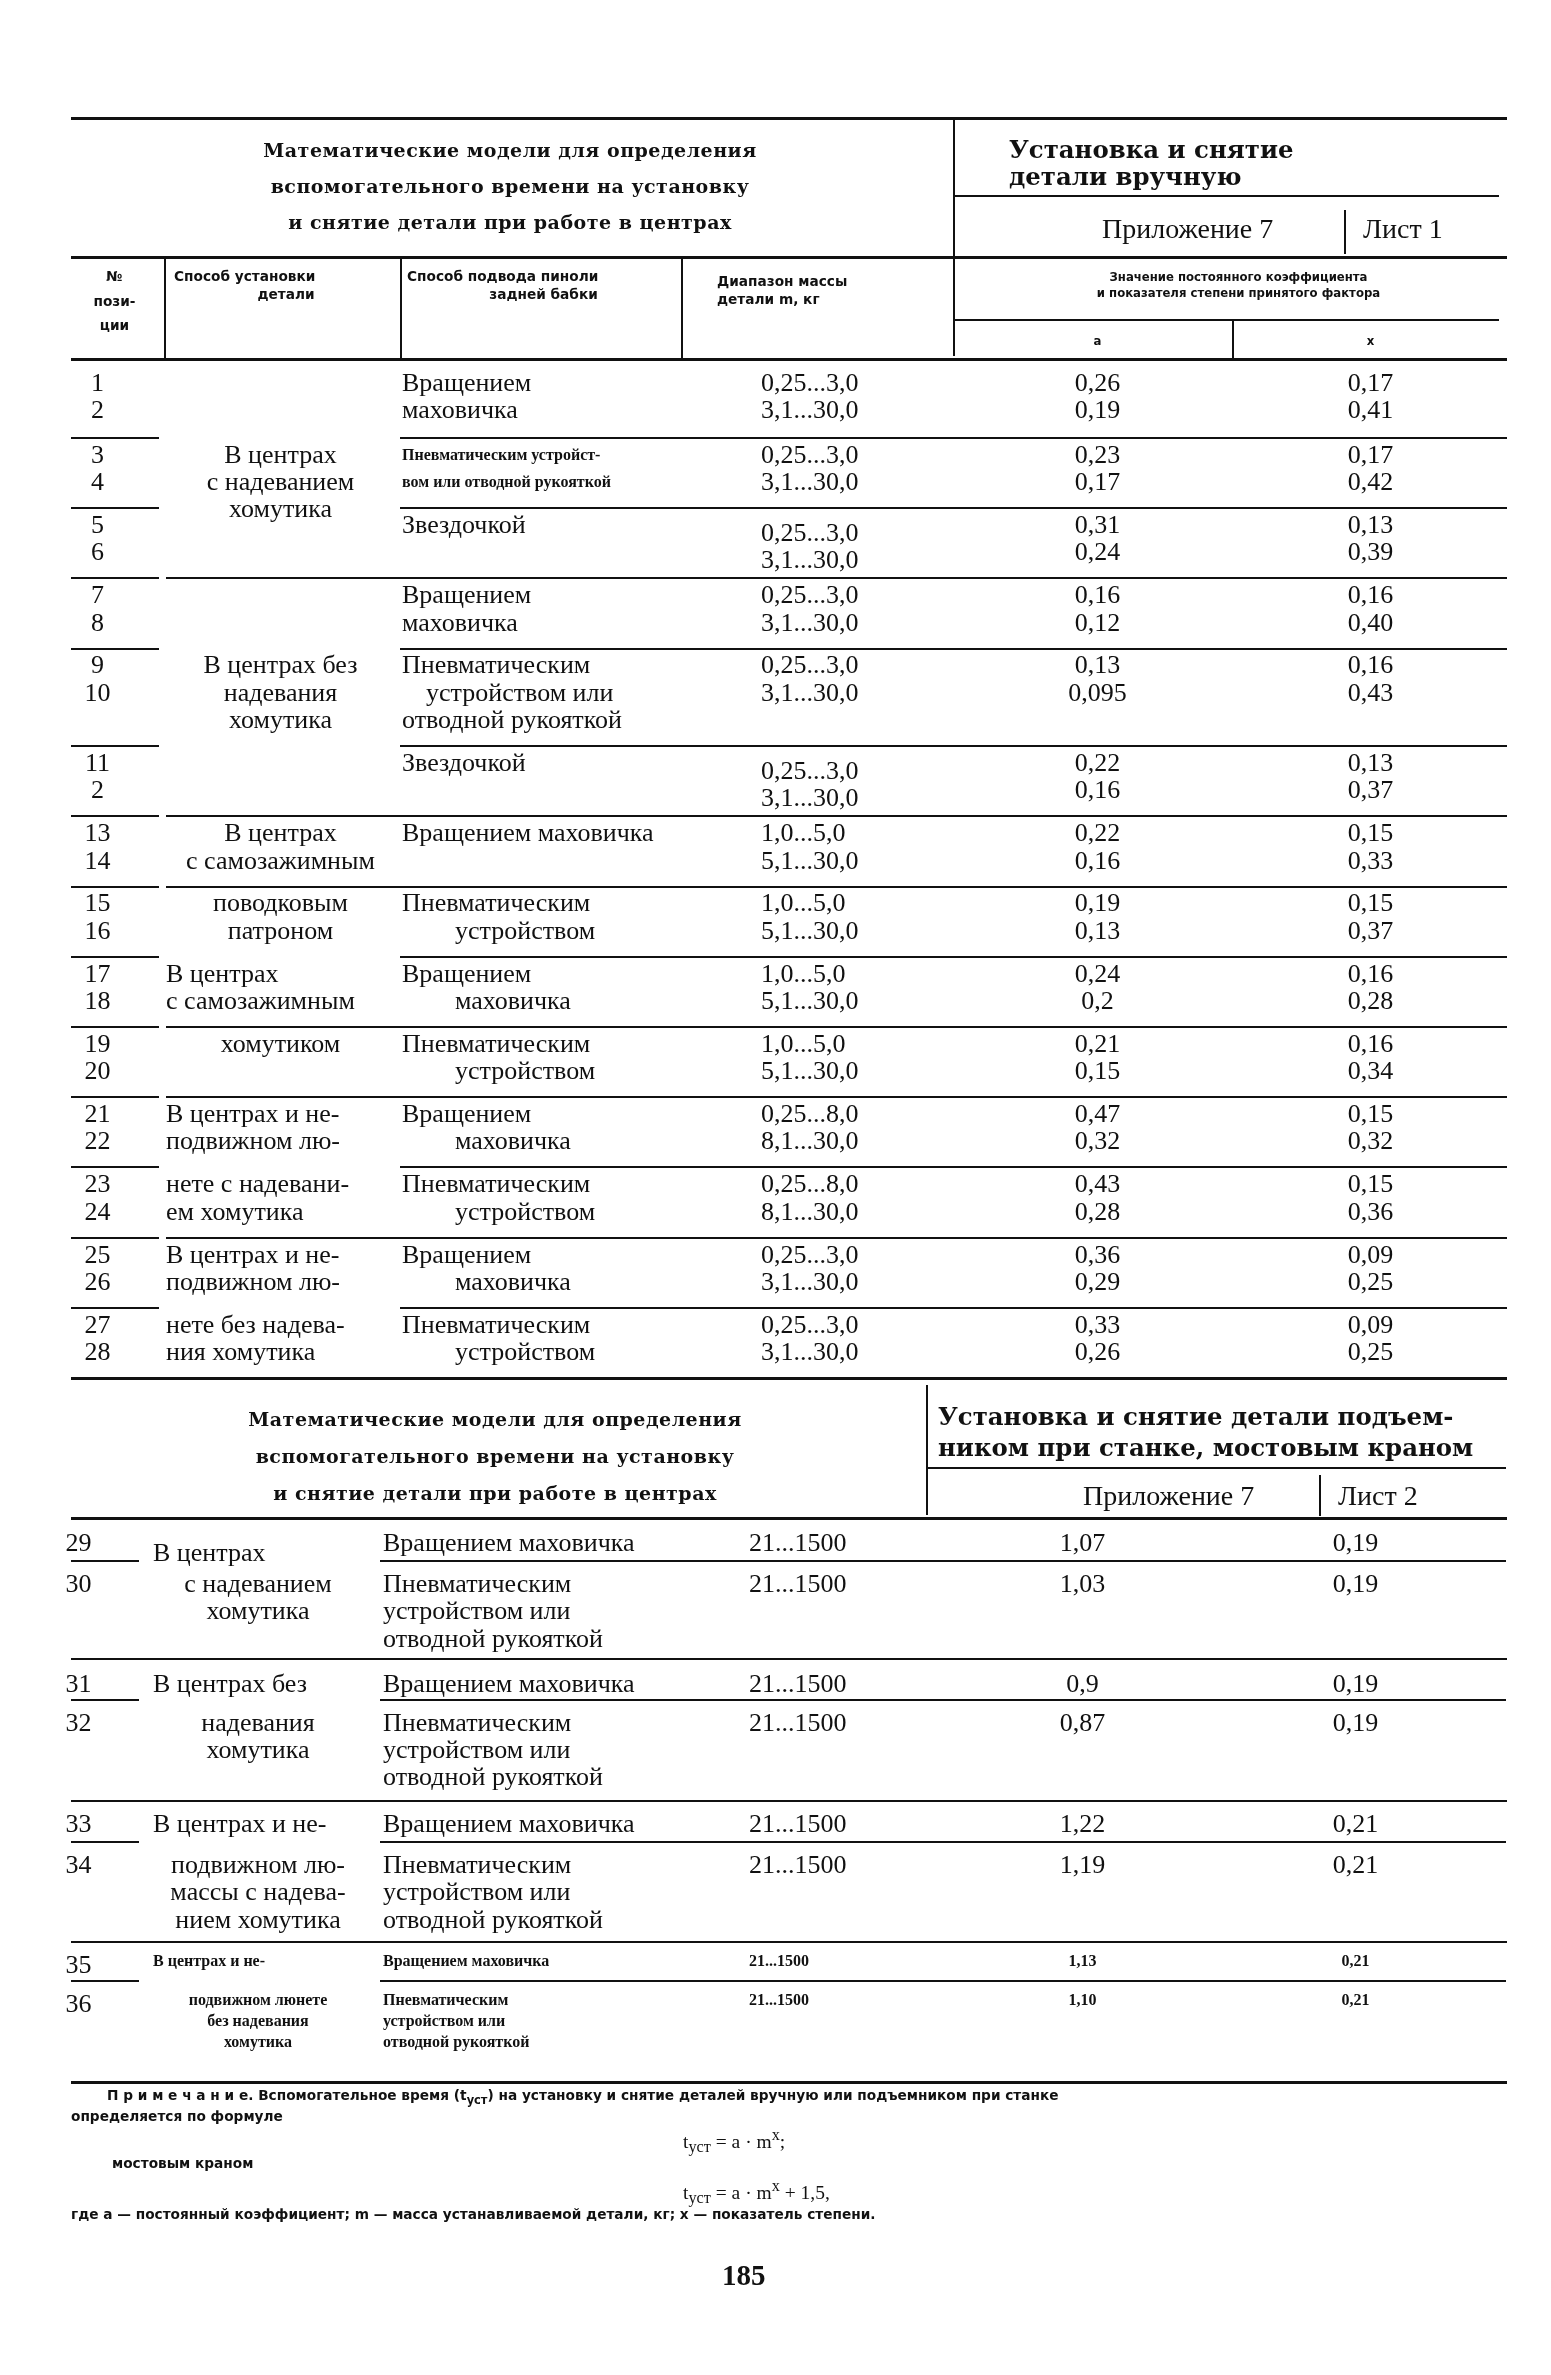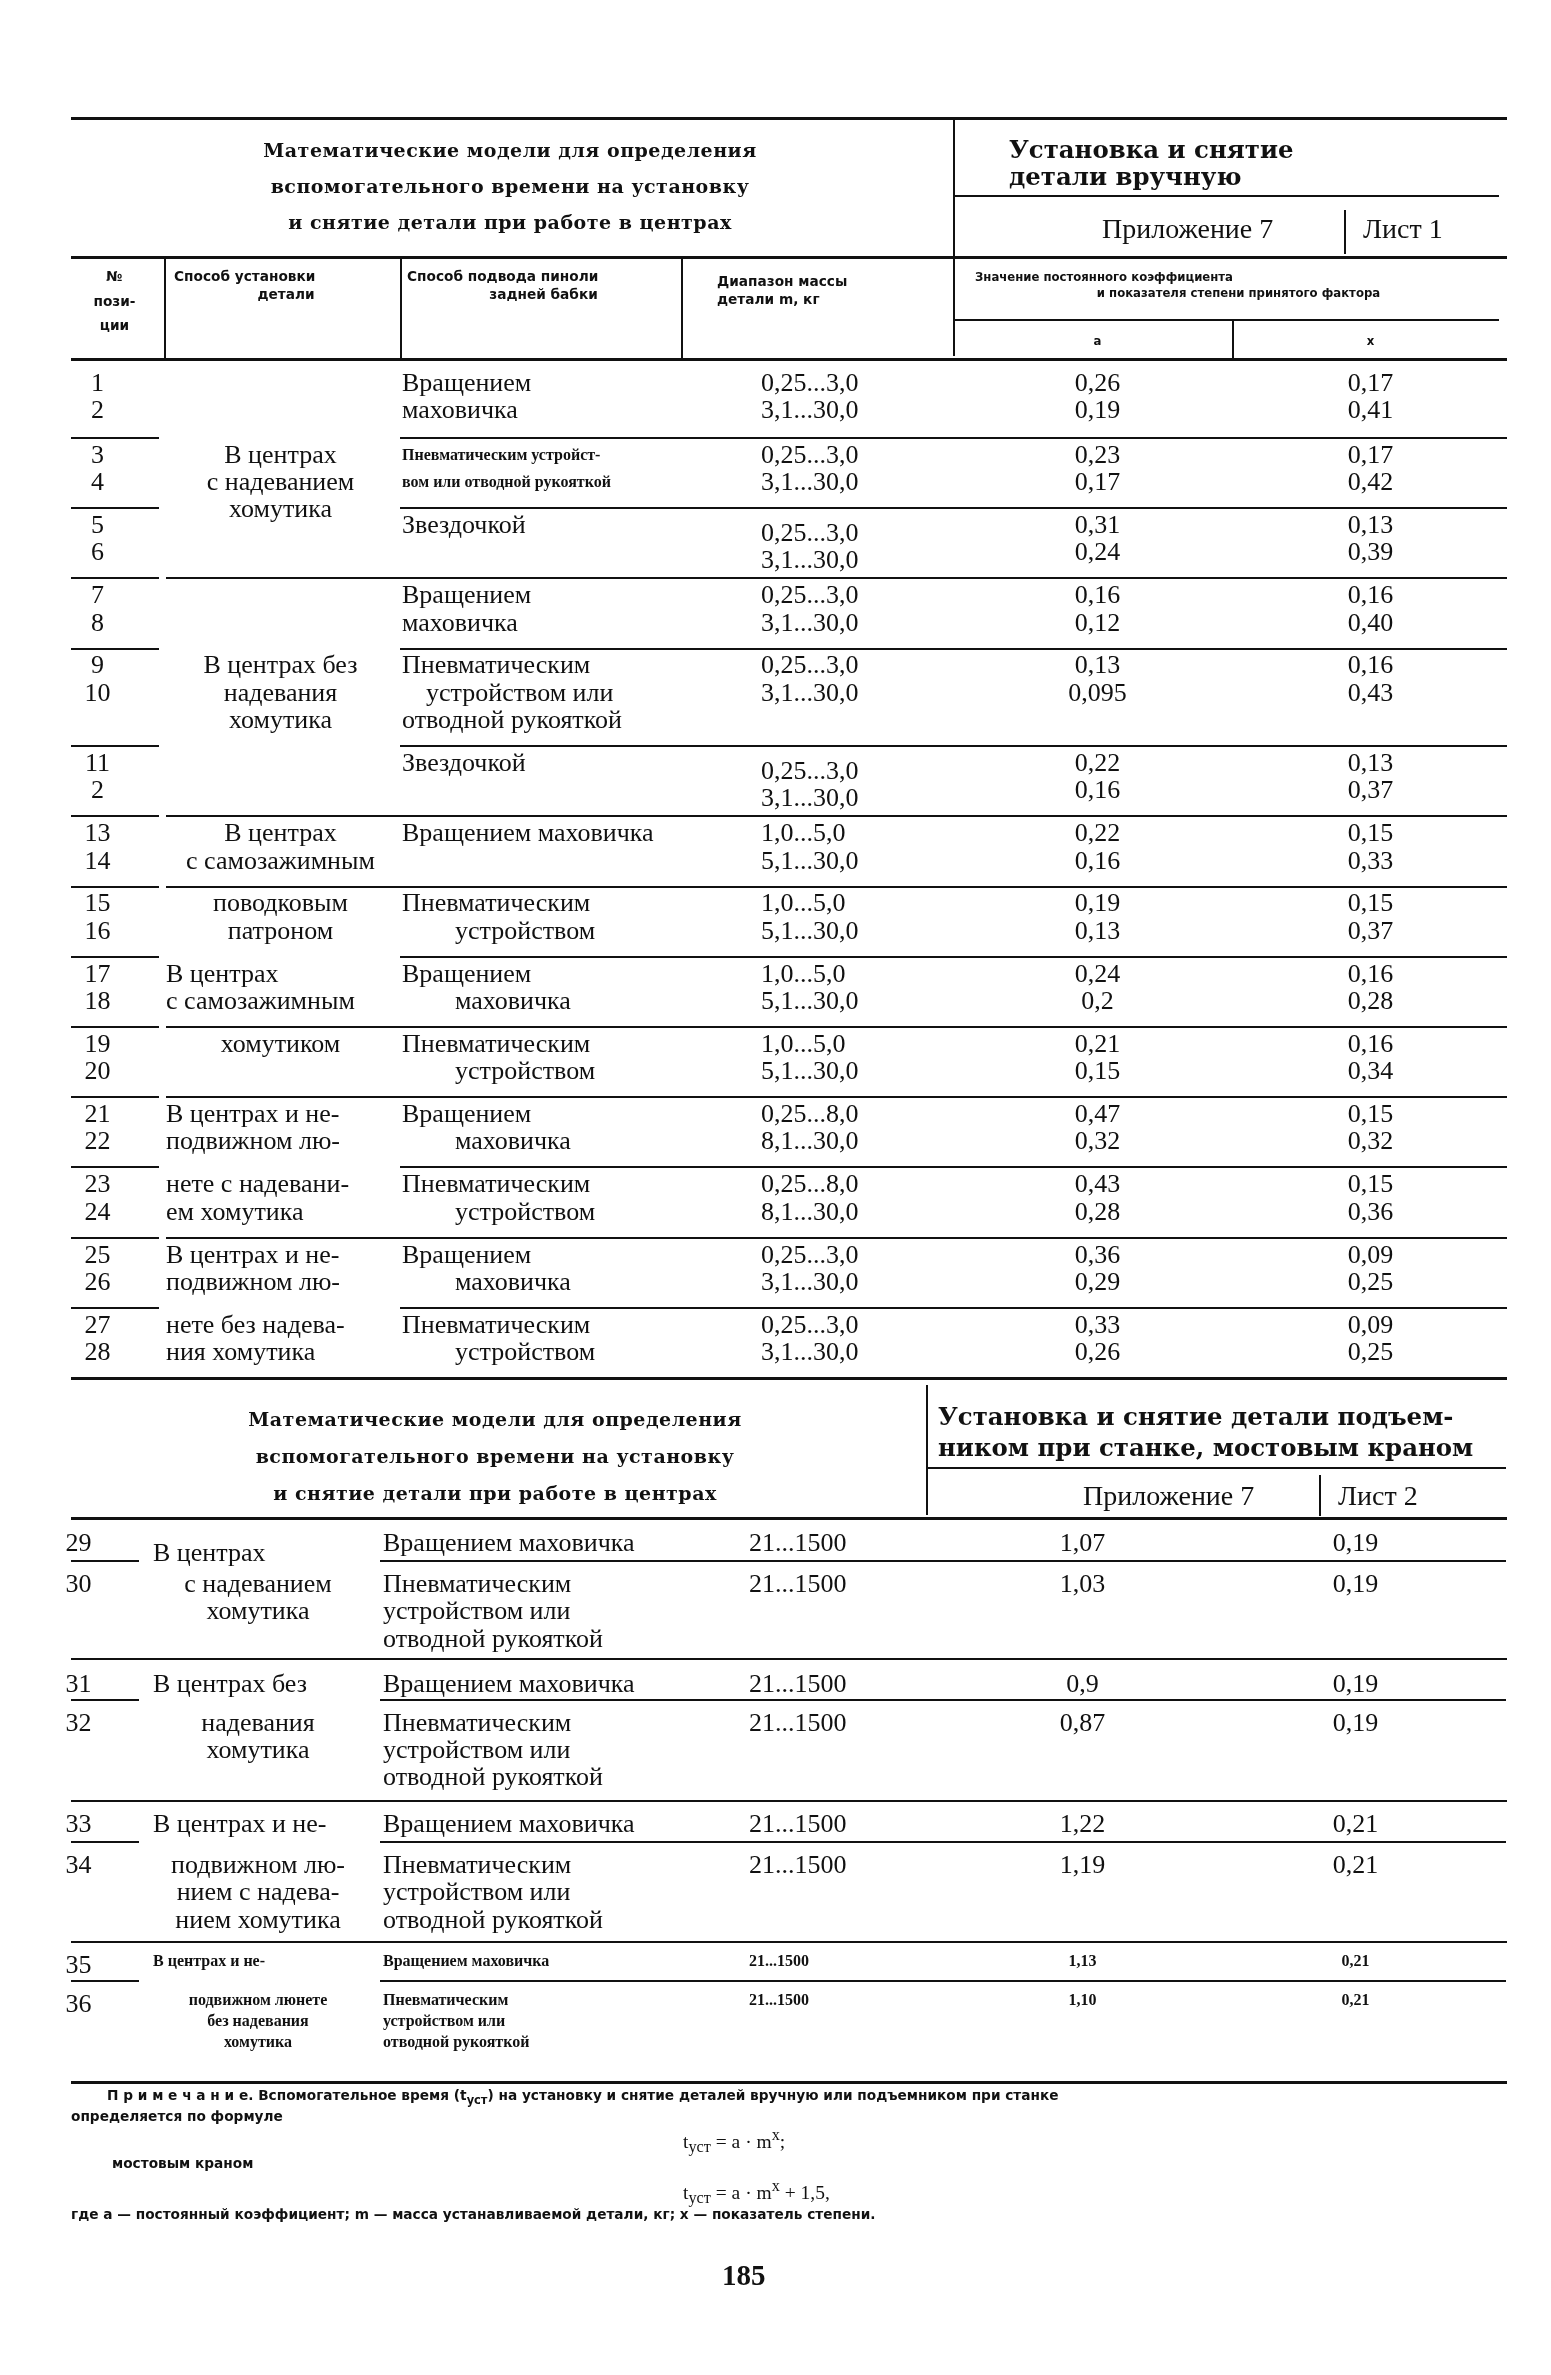--- a/index.html
+++ b/index.html
@@ -43,21 +43,21 @@
     <div class="vl" style="left: 681px; top: 256px; height: 105px;"></div>
     <div class="abs colhead" style="left: 68px; top: 268px; width: 93px; text-align: center;">№</div>
     <div class="abs colhead" style="left: 68px; top: 293px; width: 93px; text-align: center;">пози-</div>
     <div class="abs colhead" style="left: 68px; top: 317px; width: 93px; text-align: center;">ции</div>
     <div class="abs colhead" style="left: 174px; top: 268px; width: 224px; text-align: left;">Способ установки</div>
     <div class="abs colhead" style="left: 174px; top: 286px; width: 224px; text-align: center;">детали</div>
     <div class="abs colhead" style="left: 407px; top: 268px; width: 273px; text-align: left;">Способ подвода пиноли</div>
     <div class="abs colhead" style="left: 407px; top: 286px; width: 273px; text-align: center;">задней бабки</div>
     <div class="abs colhead" style="left: 717px; top: 273px; width: 234px;">Диапазон массы</div>
     <div class="abs colhead" style="left: 717px; top: 291px; width: 234px;">детали m, кг</div>
-    <div class="abs small" style="left: 975px; top: 271px; width: 527px; ">Значение постоянного коэффициента</div>
+    <div class="abs small" style="left: 975px; top: 271px; width: 527px; text-align: center;">Значение постоянного коэффициента</div>
     <div class="abs small" style="left: 975px; top: 287px; width: 527px; text-align: center;">и показателя степени принятого фактора</div>
     <div class="hl thin" style="left: 953px; top: 319px; width: 546px;"></div>
     <div class="vl" style="left: 1232px; top: 319px; height: 42px;"></div>
     <div class="abs small" style="left: 961px; top: 335px; width: 273px; text-align: center;">a</div>
     <div class="abs small" style="left: 1234px; top: 335px; width: 273px; text-align: center;">x</div>
     <div class="hl" style="left: 71px; top: 358px; width: 1436px;"></div>
     <div class="abs num" style="left: 68px; top: 369px; width: 59px; text-align: center;">1</div>
     <div class="abs num" style="left: 68px; top: 396px; width: 59px; text-align: center;">2</div>
     <div class="abs cell" style="left: 402px; top: 369px; width: 293px;">Вращением</div>
     <div class="abs cell" style="left: 402px; top: 396px; width: 293px;">маховичка</div>
@@ -301,21 +301,21 @@
     <div class="abs num" style="left: 49px; top: 1810px; width: 59px; text-align: center;">33</div>
     <div class="abs cell" style="left: 153px; top: 1810px; width: 224px; text-align: left;">В центрах и не-</div>
     <div class="abs cell" style="left: 383px; top: 1810px; width: 312px;">Вращением маховичка</div>
     <div class="abs cell" style="left: 749px; top: 1810px; width: 176px;">21...1500</div>
     <div class="abs cell" style="left: 1024px; top: 1810px; width: 117px; text-align: center;">1,22</div>
     <div class="abs cell" style="left: 1297px; top: 1810px; width: 117px; text-align: center;">0,21</div>
     <div class="hl thin" style="left: 71px; top: 1841px; width: 68px;"></div>
     <div class="hl thin" style="left: 380px; top: 1841px; width: 1126px;"></div>
     <div class="abs num" style="left: 49px; top: 1851px; width: 59px; text-align: center;">34</div>
     <div class="abs cell" style="left: 146px; top: 1851px; width: 224px; text-align: center;">подвижном лю-</div>
-    <div class="abs cell" style="left: 146px; top: 1878px; width: 224px; text-align: center;">нием с надева-</div>
+    <div class="abs cell" style="left: 146px; top: 1878px; width: 224px; text-align: center;">массы с надева-</div>
     <div class="abs cell" style="left: 146px; top: 1906px; width: 224px; text-align: center;">нием хомутика</div>
     <div class="abs cell" style="left: 383px; top: 1851px; width: 312px;">Пневматическим</div>
     <div class="abs cell" style="left: 383px; top: 1878px; width: 312px;">устройством или</div>
     <div class="abs cell" style="left: 383px; top: 1906px; width: 312px;">отводной рукояткой</div>
     <div class="abs cell" style="left: 749px; top: 1851px; width: 176px;">21...1500</div>
     <div class="abs cell" style="left: 1024px; top: 1851px; width: 117px; text-align: center;">1,19</div>
     <div class="abs cell" style="left: 1297px; top: 1851px; width: 117px; text-align: center;">0,21</div>
     <div class="hl thin" style="left: 71px; top: 1941px; width: 1436px;"></div>
     <div class="abs num" style="left: 49px; top: 1951px; width: 59px; text-align: center;">35</div>
     <div class="abs small-cell" style="left: 153px; top: 1951px; width: 224px; text-align: left;">В центрах и не-</div>

